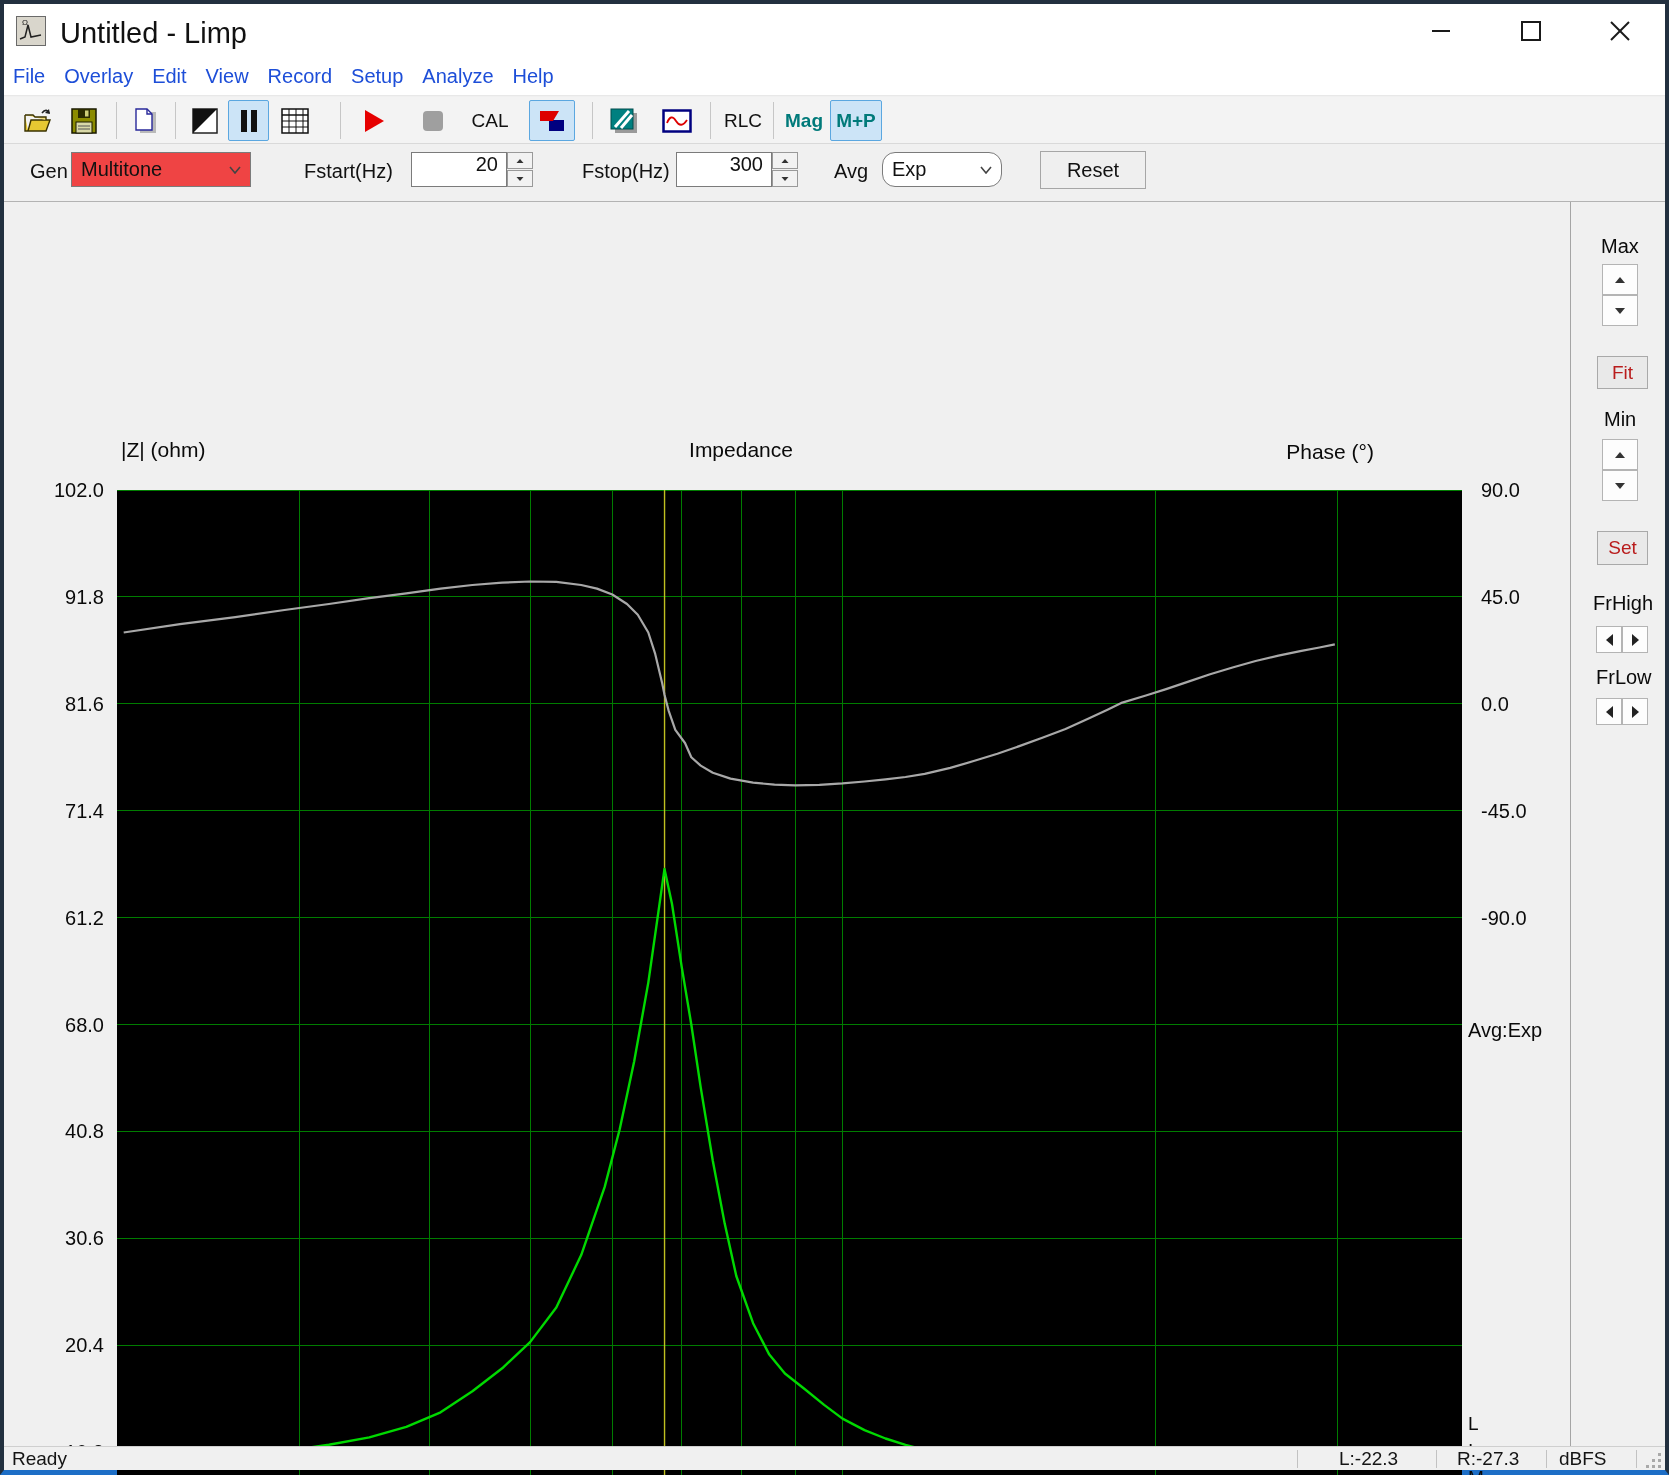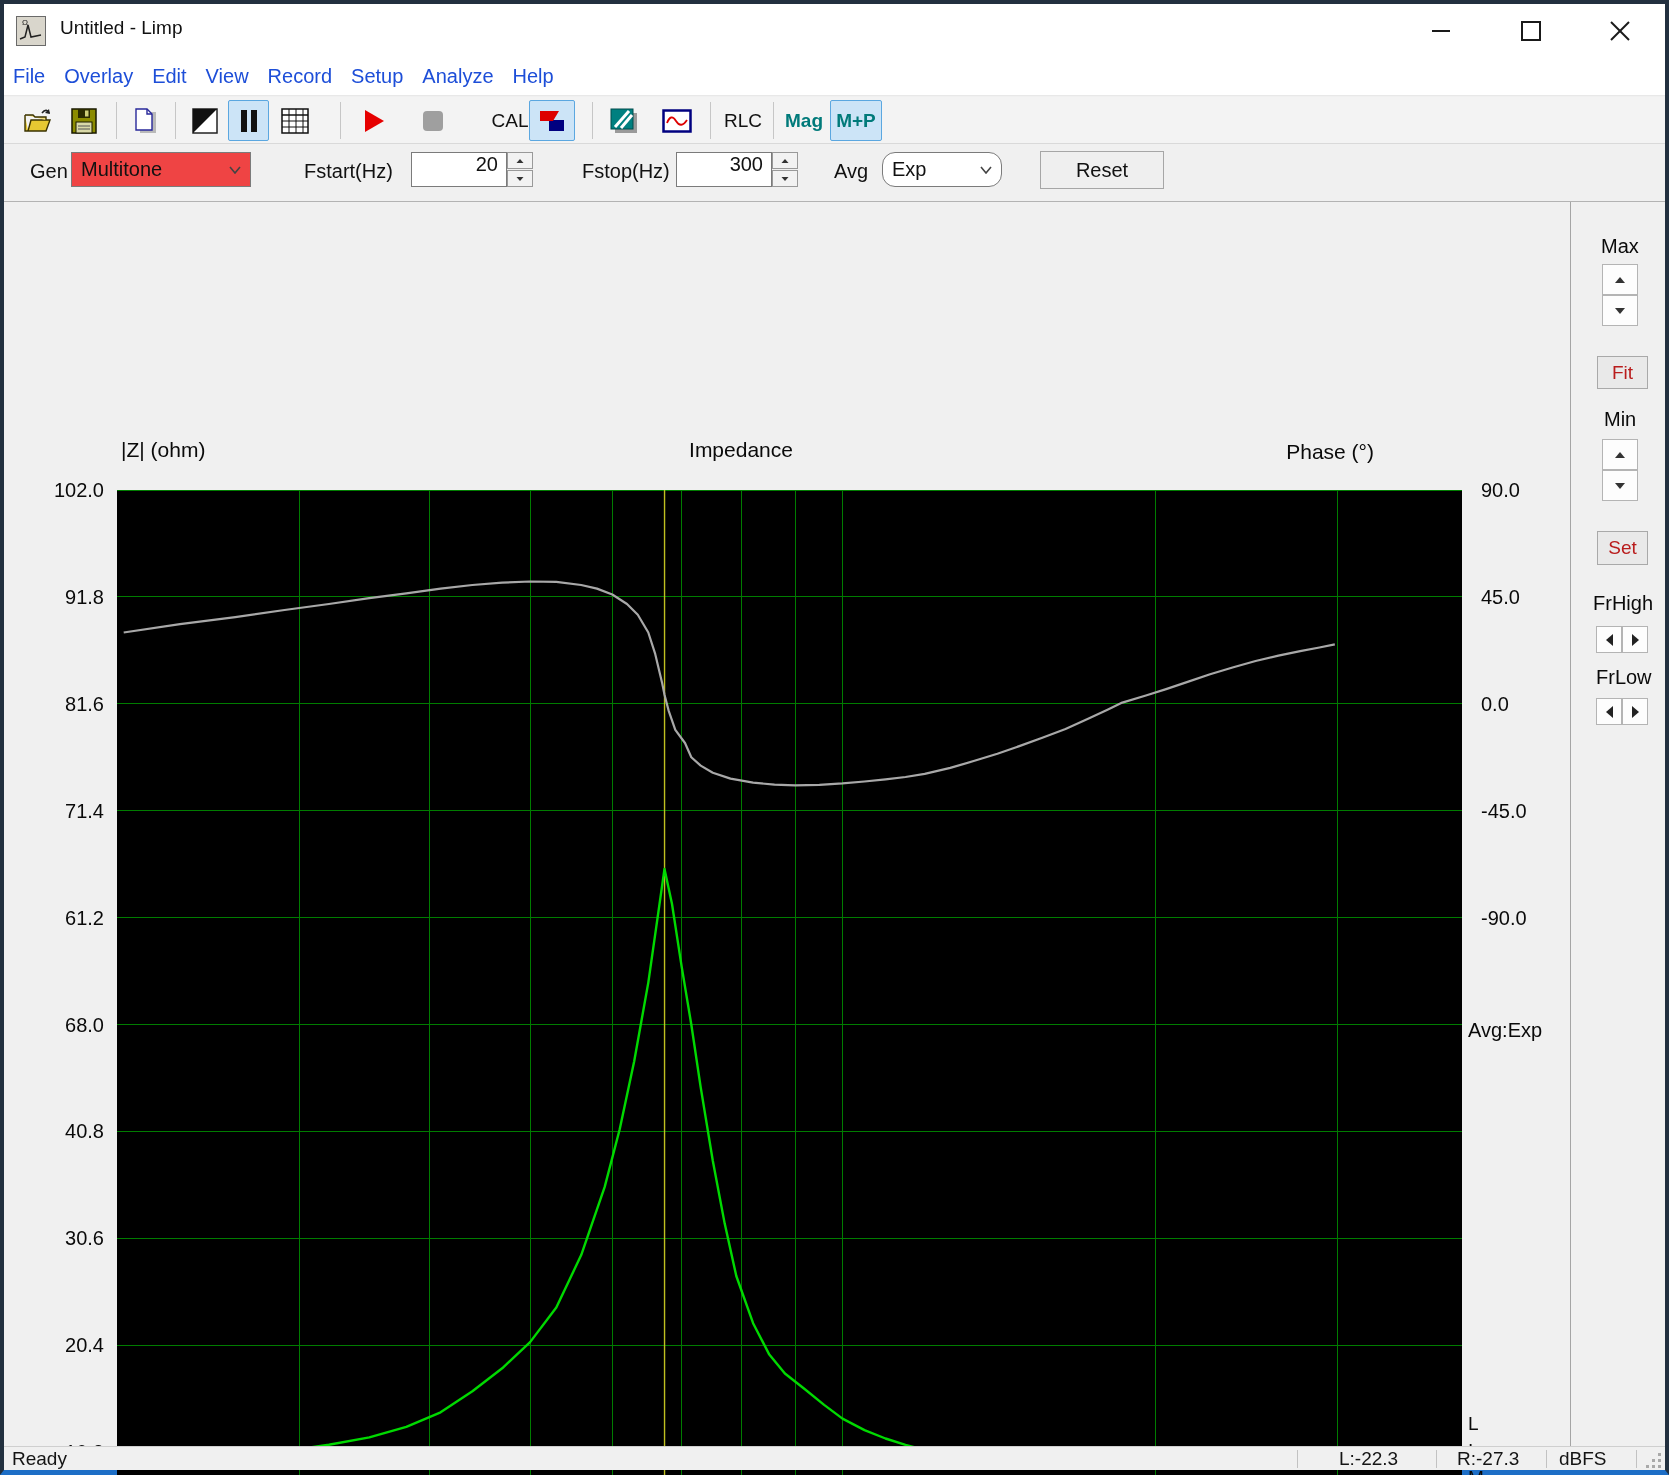--- a/index.html
+++ b/index.html
@@ -5,21 +5,21 @@
   * { margin:0; padding:0; box-sizing:border-box; }
   html,body { width:1669px; height:1475px; }
   body { font-family:"Liberation Sans", sans-serif; background:#f0f0f0; position:relative; overflow:hidden; }
   #win { position:absolute; left:0; top:0; width:1669px; height:1475px;
          border-left:4px solid #22303f; border-right:4px solid #22303f; border-top:4px solid #22303f;
          border-bottom:5px solid #1d6ec6; background:#f0f0f0; }
 
   
   .titlebar { position:absolute; left:0; top:0; width:1661px; height:54px; background:#ffffff; }
   .appicon { position:absolute; left:12px; top:12px; width:30px; height:30px; background:#d9d6cc; border:1px solid #6a6a6a; }
-  .title-text { position:absolute; left:56px; top:13px; font-size:19px; color:#111; }
+  .title-text { position:absolute; left:56px; top:13px; font-size:29px; color:#111; }
   .winbtn { position:absolute; top:0; height:54px; width:90px; display:flex; align-items:center; justify-content:center; }
   .winbtn svg { display:block; }
 
   
   .menubar { position:absolute; left:0; top:54px; width:1661px; height:38px; background:#ffffff; display:flex; align-items:center; padding-left:9px; border-bottom:1px solid #e8e8e8; }
   .menu-item { font-size:20px; color:#1d4ed8; margin-right:19px; }
 
   
   .toolbar { position:absolute; left:0; top:93px; width:1661px; height:47px; background:#f3f3f3; border-bottom:1px solid #d9d9d9; }
   .tbtn { position:absolute; top:3px; height:41px; width:41px; display:flex; align-items:center; justify-content:center; background:transparent; border:1px solid transparent; }
@@ -164,21 +164,21 @@
     <div class="tbtn" style="left:349px;">
       <svg width="24" height="26" viewBox="0 0 24 26">
           <polygon points="3,2 22,13 3,24" fill="#e60000"></polygon>
         </svg>
     </div>
     <div class="tbtn" style="left:408px;">
       <svg width="24" height="26" viewBox="0 0 24 26">
           <rect x="2" y="3" width="20" height="20" rx="4" fill="#9f9f9f"></rect>
         </svg>
     </div>
-    <div class="tbtn" style="left:480px; width:52px;">
+    <div class="tbtn" style="left:460px; width:52px;">
       <span class="txt">CAL</span>
     </div>
     <div class="tbtn active" style="left:525px; width:46px;">
       <svg width="26" height="22" viewBox="0 0 26 22">
         <polygon points="10,10 25,10 25,21 10,21" fill="#000080"></polygon>
         <polygon points="1,1 20,1 14,11 1,11" fill="#dd0000"></polygon>
       </svg>
     </div>
     <div class="tsep" style="left:588px;"></div>
     <div class="tbtn" style="left:599px;">
@@ -236,21 +236,21 @@
           <span class="tri-down" style="transform:scale(0.7);"></span>
         </div>
     </div>
     <div class="clabel" style="left:830px;">Avg</div>
     <div class="combo" style="left:878px; width:120px; background:#ffffff;border-radius:13px;">
       <span>Exp</span>
       <svg class="chev" width="12" height="8" viewBox="0 0 12 8">
           <polyline points="1,1 6,7 11,1" fill="none" stroke="#444" stroke-width="1.6"></polyline>
         </svg>
     </div>
-    <div class="btn" style="left:1036px; top:6px; width:124px; height:38px;">
+    <div class="btn" style="left:1036px; top:6px; width:106px; height:38px;">
       <span>Reset</span>
     </div>
   </div>
 
   <div class="main">
     <div class="axis-title" style="left:117px; top:236px;">|Z| (ohm)</div>
     <div class="axis-title" style="left:737px; top:236px; transform:translateX(-50%);">Impedance</div>
     <div class="axis-title" style="left:1370px; top:238px; transform:translateX(-100%);">Phase (°)</div>
 
     <div class="plot-wrap">

